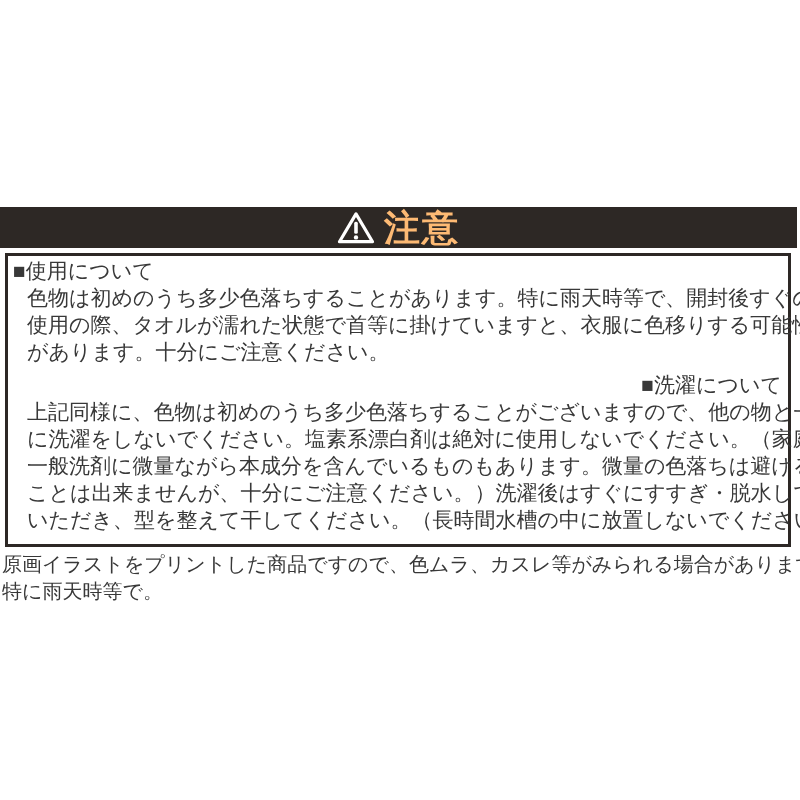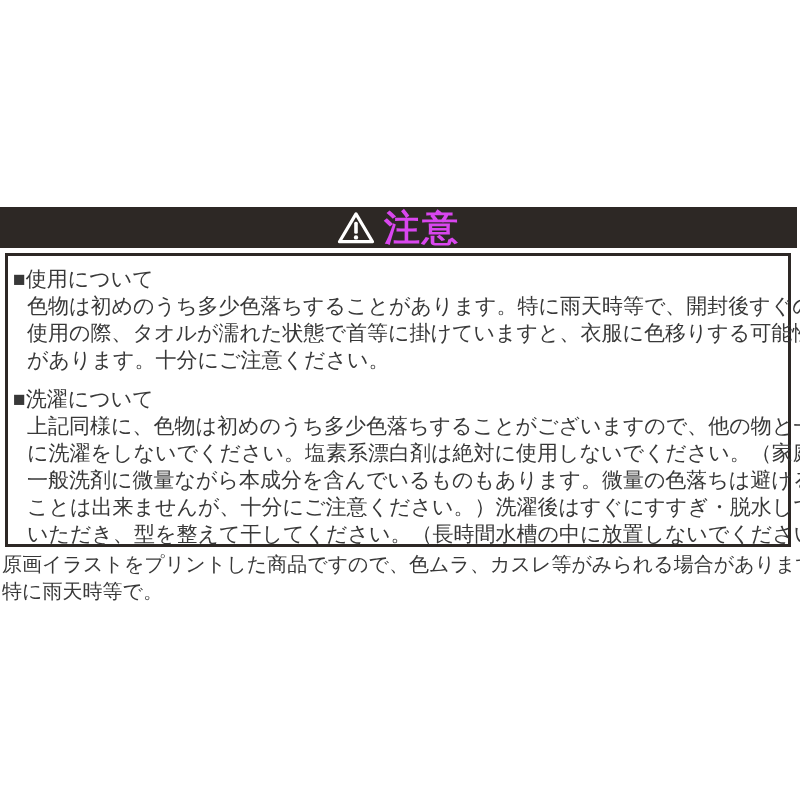--- a/index.html
+++ b/index.html
@@ -22,54 +22,55 @@
     left: 0;
     width: 797px;
     height: 41px;
     background: #2d2825;
     display: flex;
     align-items: center;
     justify-content: center;
     gap: 9px;
   }
   .caution-title {
-    color: #d946ef;
+    color: #fdba74;
     font-size: 36px;
     font-weight: bold;
     letter-spacing: 2px;
     line-height: 1;
   }
   .tri {
     display: inline-flex;
     width: 38px;
     height: 34px;
   }
   
   .notice-box {
     position: absolute;
     top: 253px;
     left: 5px;
     width: 786px;
     height: 294px;
     box-sizing: border-box;
     border: 3px solid #2d2825;
     background: #ffffff;
-    padding: 9px 6px 0 5px;
+    padding: 1px 6px 0 5px;
     color: #383838;
     font-size: 21px;
     line-height: 27px;
   }
   .section-heading {
     white-space: nowrap;
   }
   .section-para {
     padding-left: 14px;
   }
   .section + .section {
-    margin-top: 12px;
+    margin-top: 6px;
+    text-align: right;
   }
   .line {
     white-space: nowrap;
   }
   
   .footer-note {
     position: absolute;
     top: 551px;
     left: 2px;
     width: 796px;

